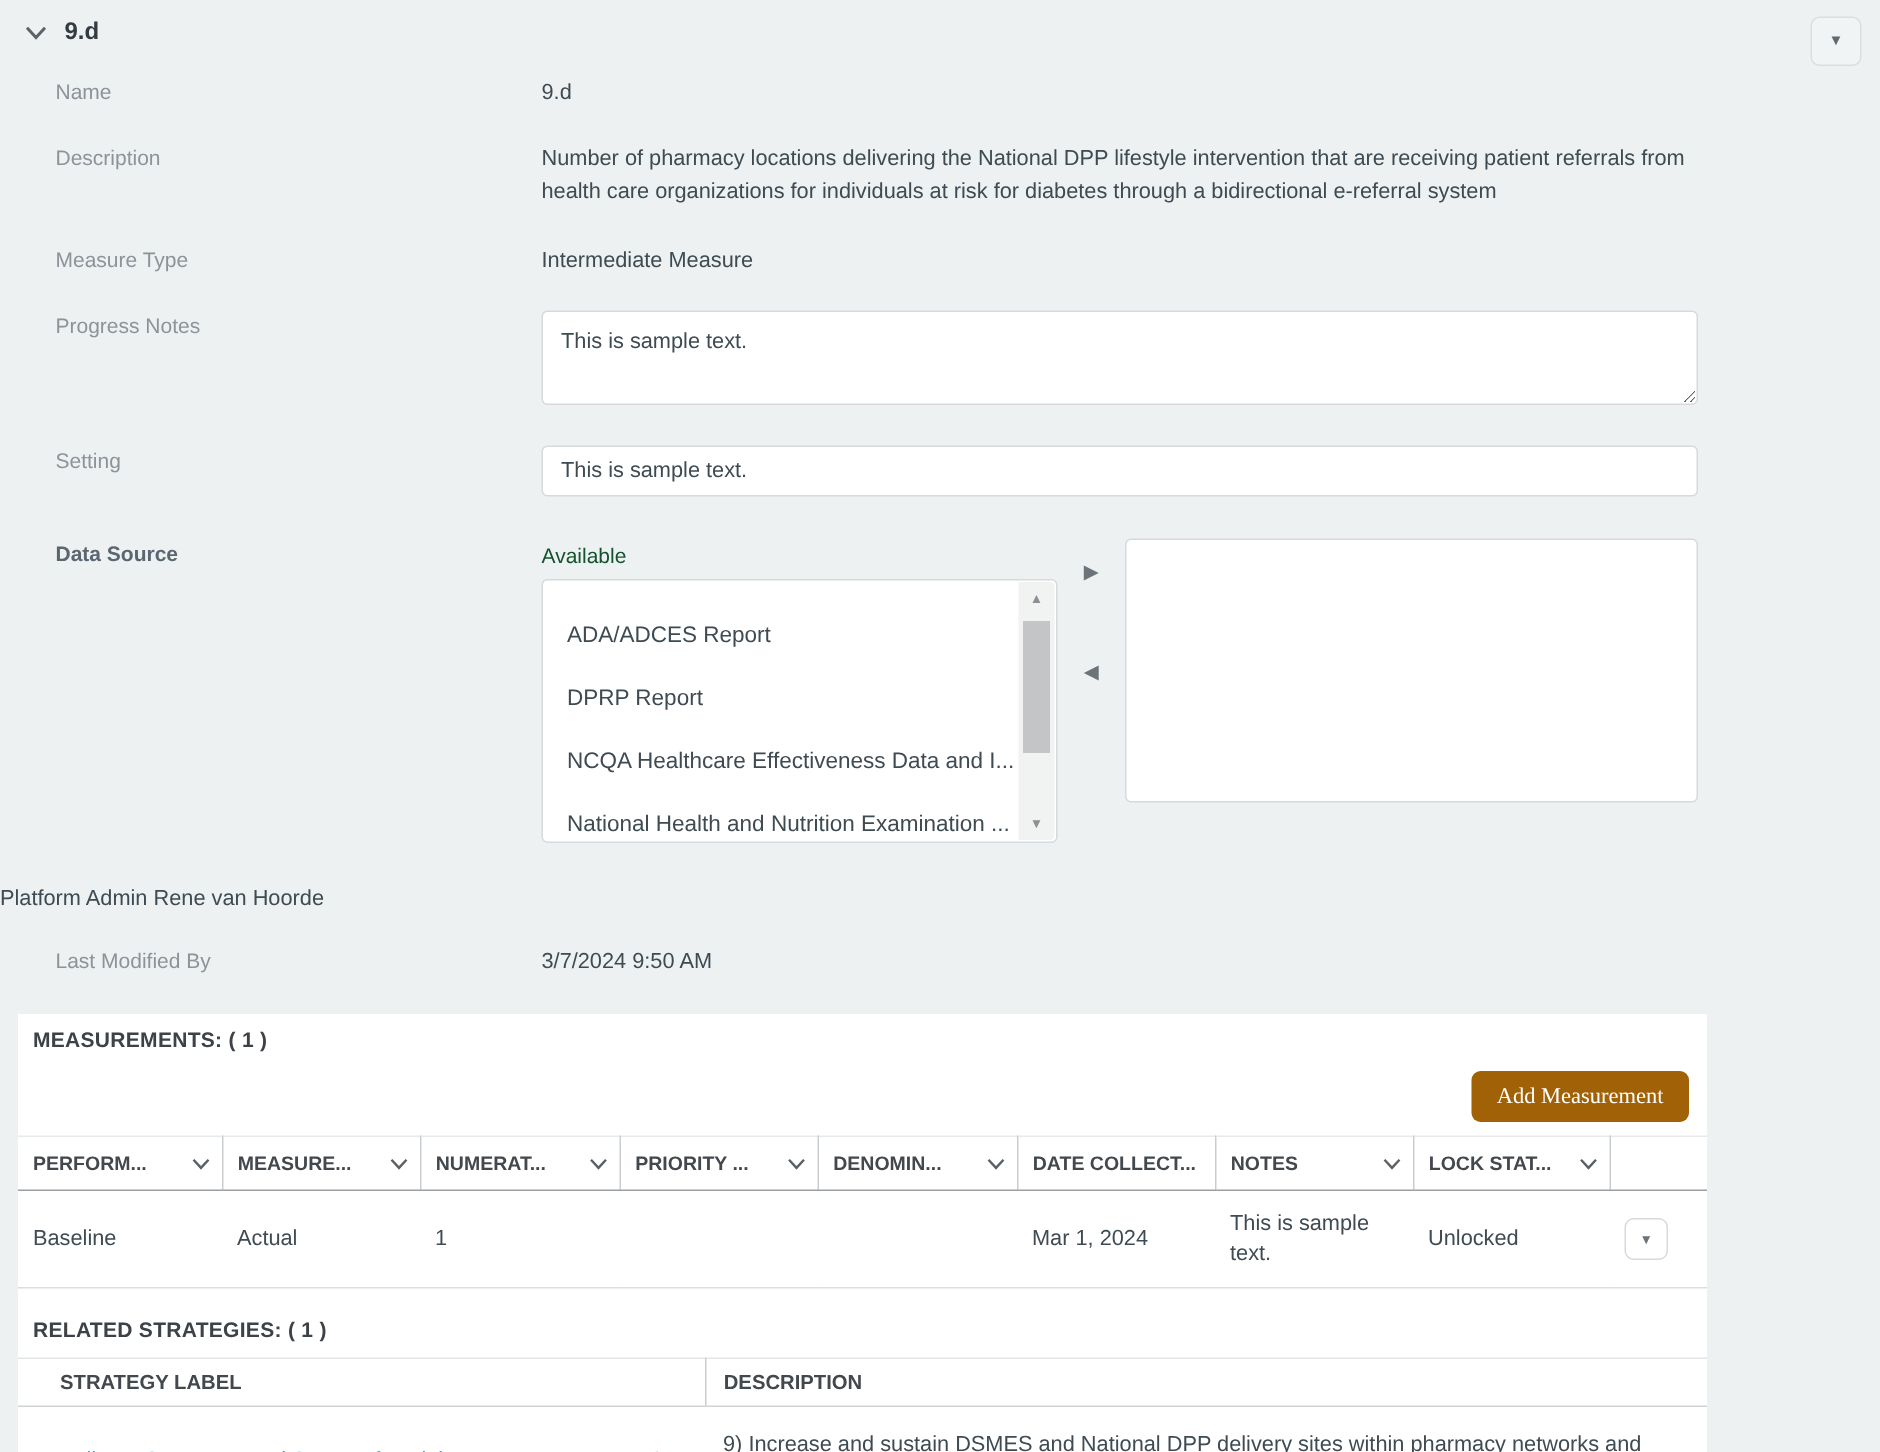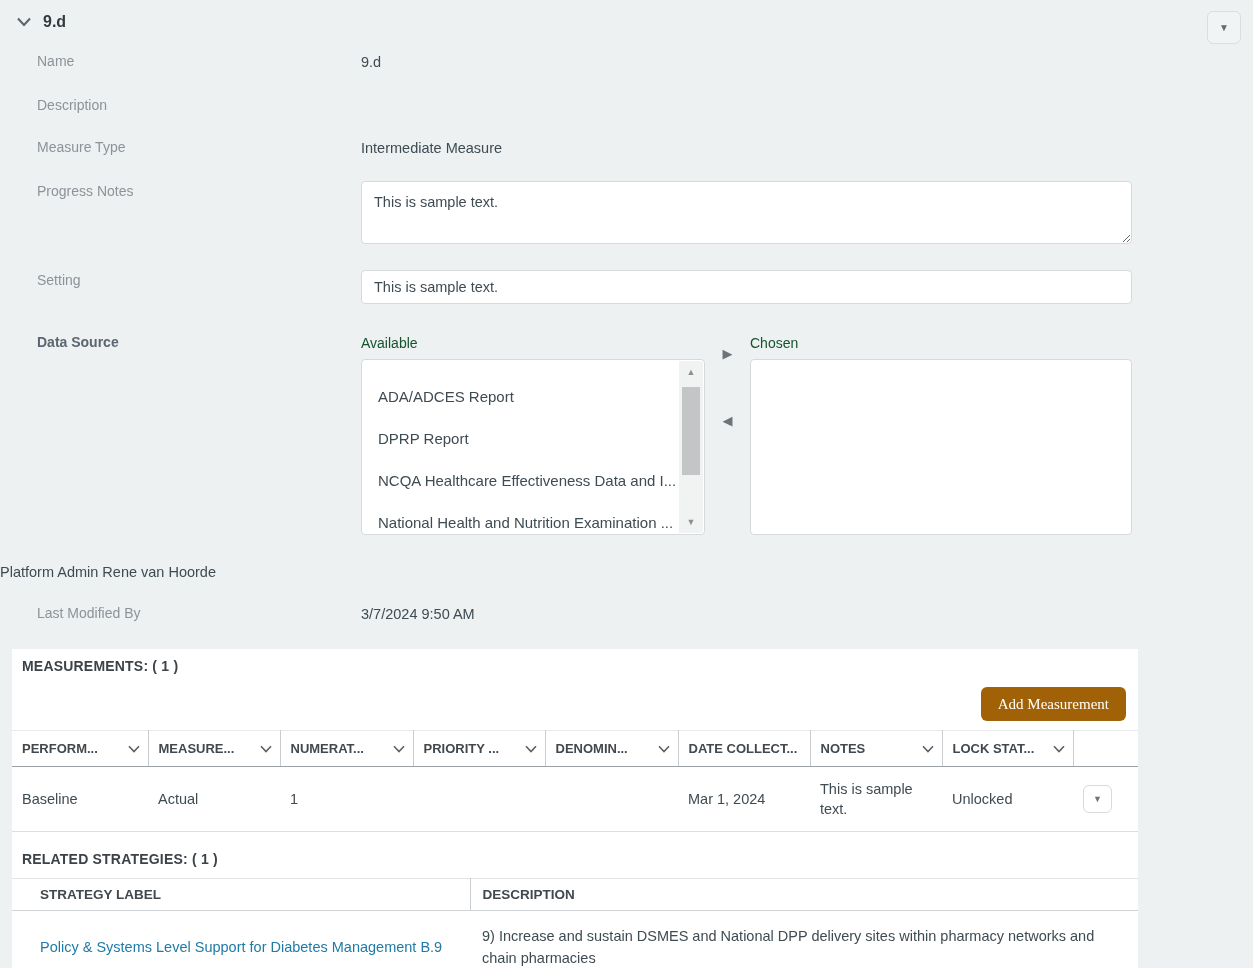--- a/index.html
+++ b/index.html
@@ -119,20 +119,21 @@
     <span>▼</span>
   </button>
 
   <div class="form-row mt18">
     <div class="form-label">Name</div>
     <div class="form-value">9.d</div>
   </div>
 
   <div class="form-row mt22">
     <div class="form-label">Description</div>
+    <div class="form-value">Number of pharmacy locations delivering the National DPP lifestyle intervention that are receiving patient referrals from health care organizations for individuals at risk for diabetes through a bidirectional e-referral system</div>
   </div>
 
   <div class="form-row mt24">
     <div class="form-label">Measure Type</div>
     <div class="form-value">Intermediate Measure</div>
   </div>
 
   <div class="form-row mt22">
     <div class="form-label">Progress Notes</div>
     <div class="form-value">
@@ -165,21 +166,20 @@
               <div class="sb-thumb"></div>
               <div class="sb-arrow down">▼</div>
             </div>
           </div>
         </div>
         <div class="arrows-col">
           <button class="move-arrow right">▶</button>
           <button class="move-arrow left">◀</button>
         </div>
         <div class="list-col chosen">
-          <div class="list-label">Chosen</div>
           <div class="listbox"></div>
         </div>
       </div>
     </div>
   </div>
 
   <div class="form-row mt26">
     <div class="form-value">Platform Admin Rene van Hoorde</div>
   </div>
 

